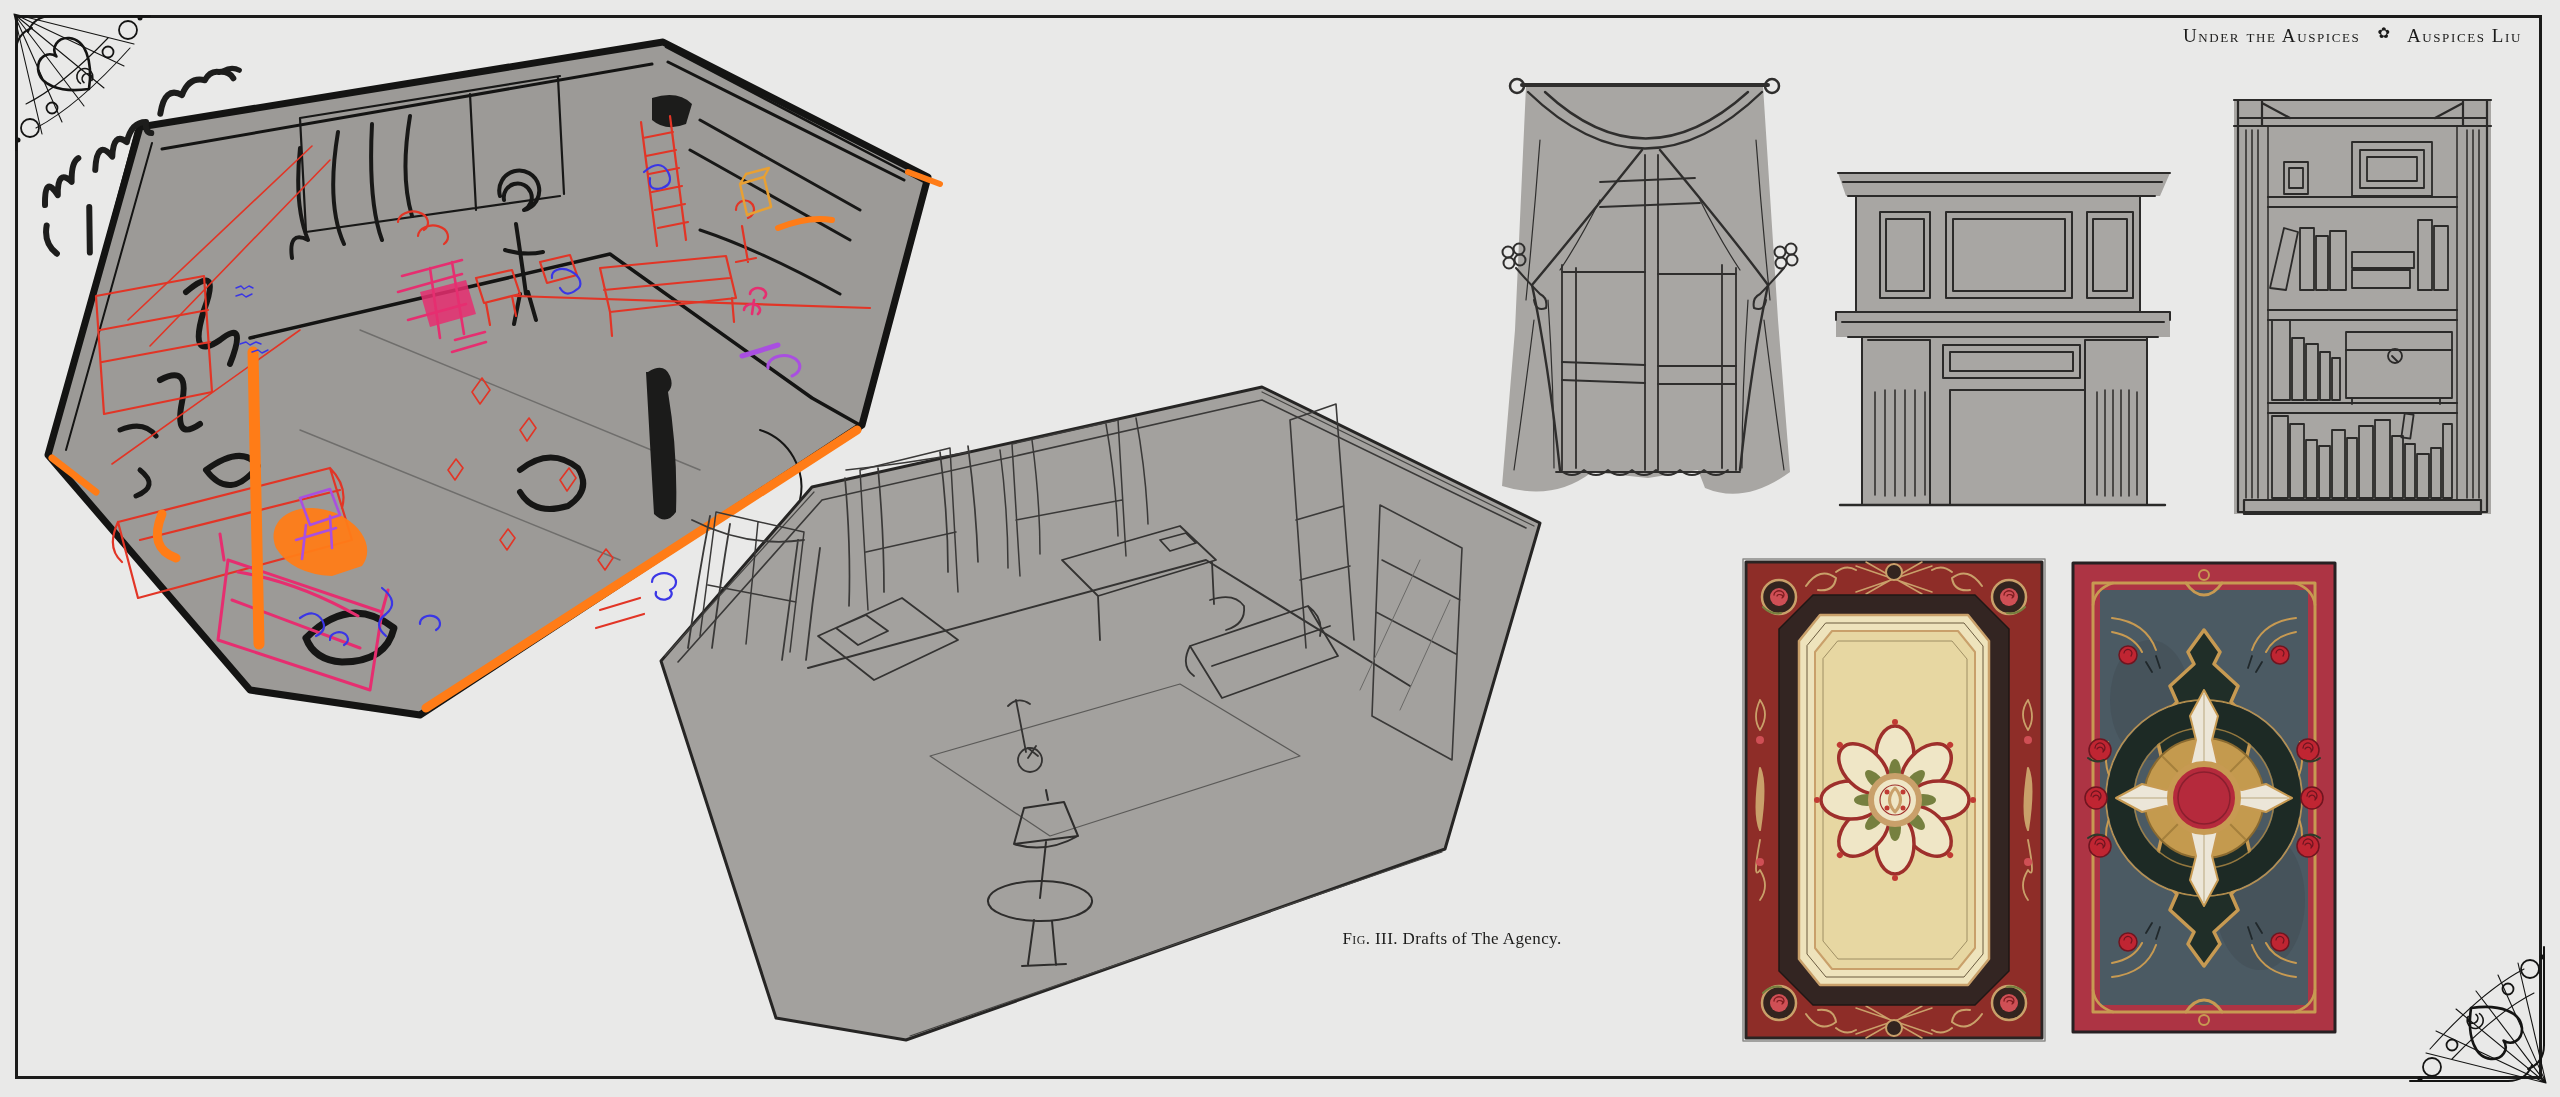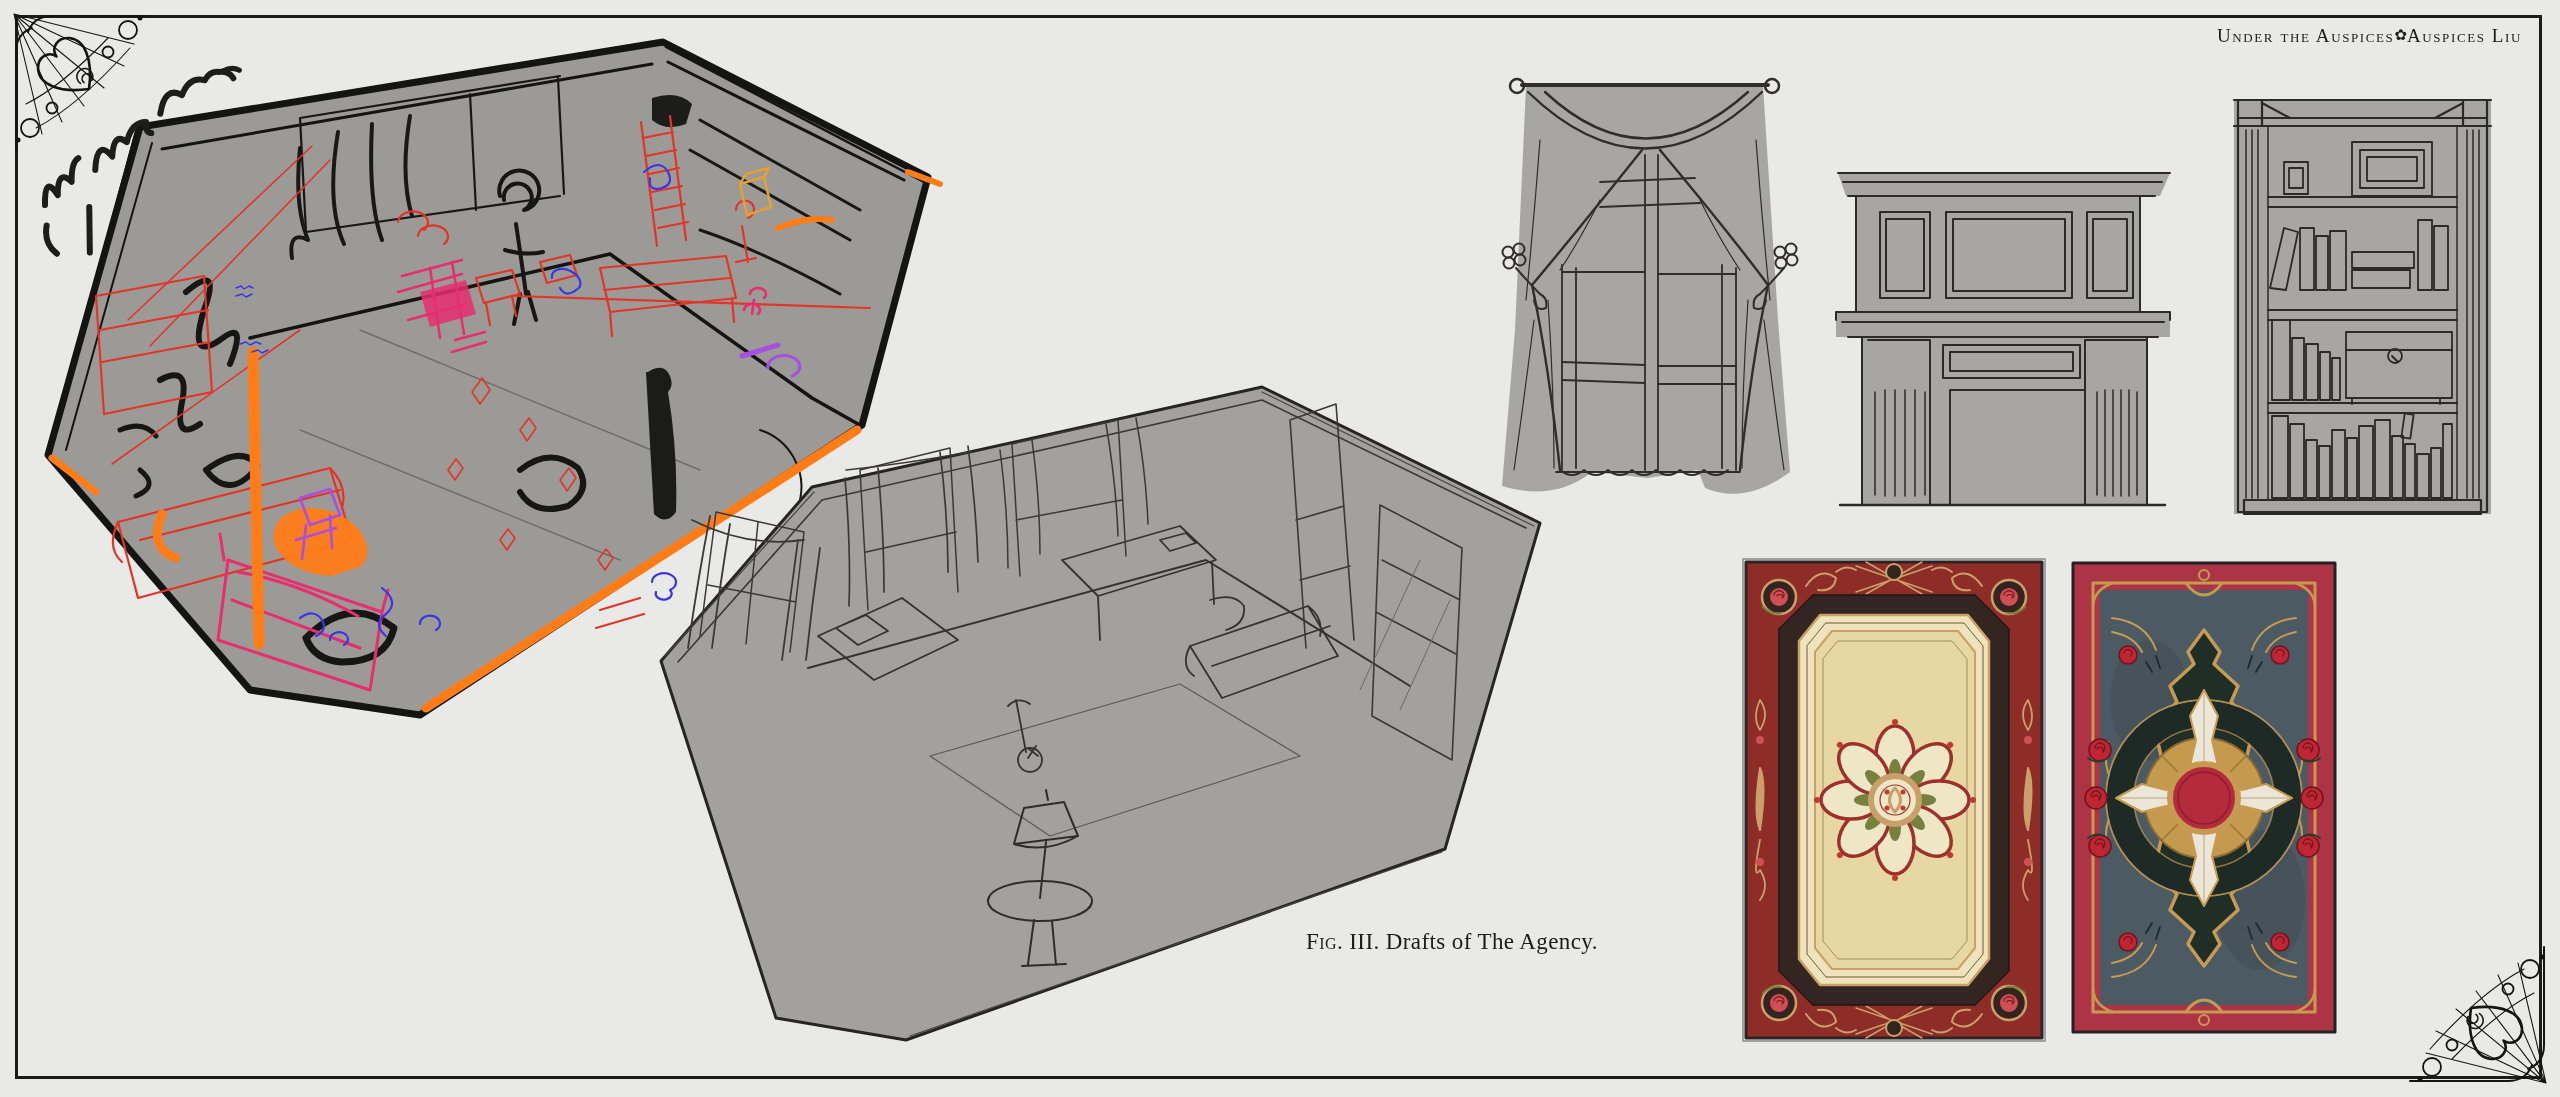--- a/index.html
+++ b/index.html
@@ -10,26 +10,26 @@
     overflow:hidden;position:relative;
   }
   .frame{
     position:absolute;left:15px;top:15px;width:2527px;height:1064px;
     border:3px solid var(--frame_ink,#1b1b1a);
     box-sizing:border-box;pointer-events:none;
   }
   .plate-header{
     position:absolute;top:25px;right:38px;
     font-size:19px;letter-spacing:1.6px;font-variant:small-caps;
-    display:flex;align-items:center;gap:0;white-space:nowrap;
+    display:flex;align-items:flex-start;gap:17px;white-space:nowrap;
   }
   .rosette{font-size:15px;letter-spacing:0;transform:translateY(-1px)}
   .figure-caption{
     position:absolute;left:1267px;top:929px;width:370px;text-align:center;
-    font-size:23px;letter-spacing:.4px;
+    font-size:17px;letter-spacing:.4px;
   }
   .sc{font-variant:small-caps}
   svg.art{position:absolute;left:0;top:0;display:block}
   .art path,.art ellipse,.art circle,.art rect,.art line{stroke-linecap:round;stroke-linejoin:round}
   .vh{position:absolute;left:30px;top:80px;width:2px;height:2px;overflow:hidden;opacity:0}
 </style>
 </head>
 <body>
 
 <div class="frame"></div>

